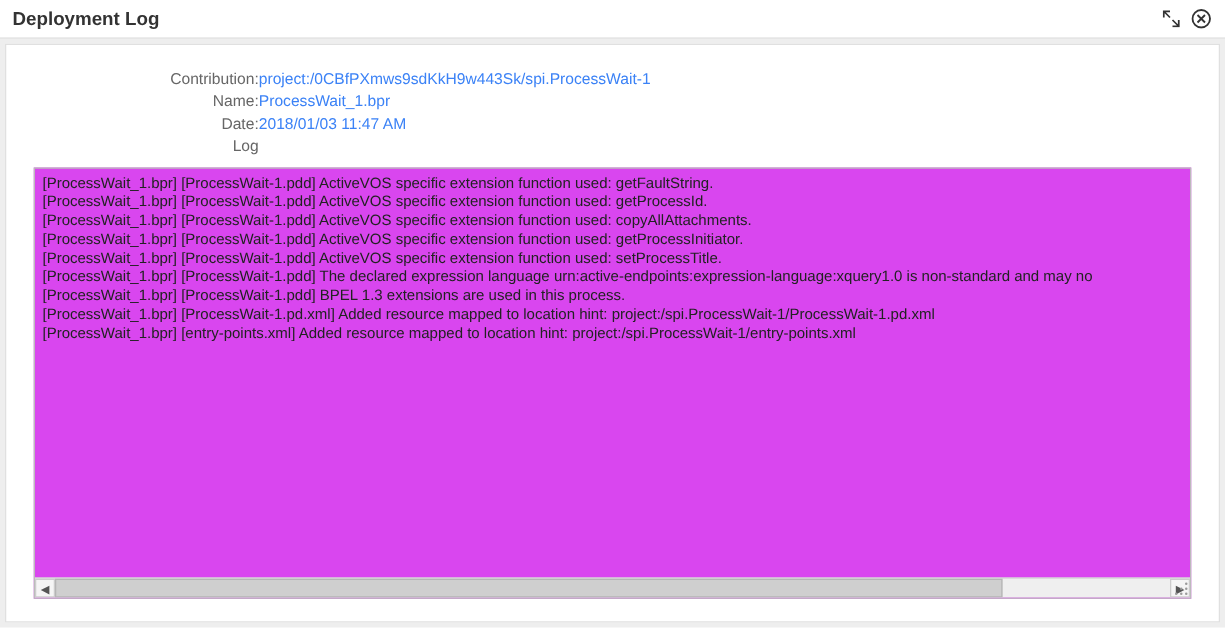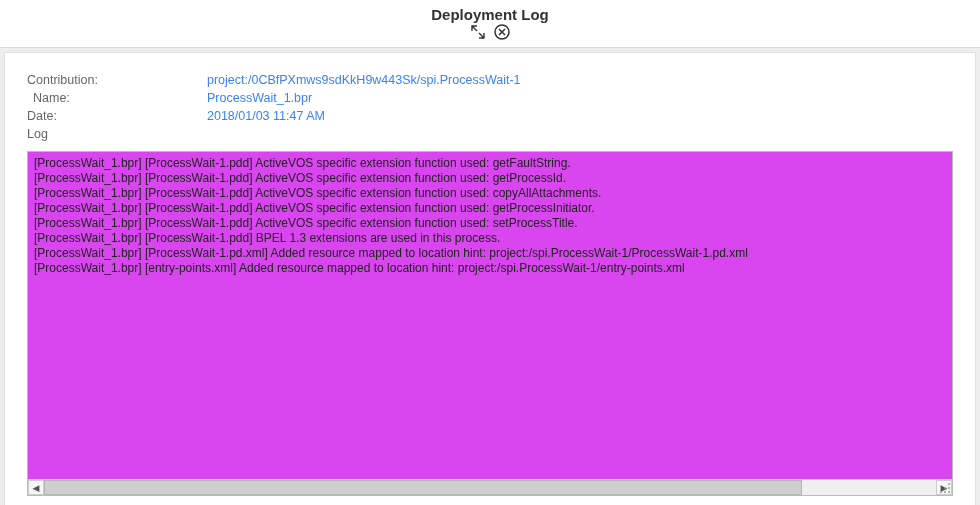--- a/index.html
+++ b/index.html
@@ -9,21 +9,20 @@
     width: 980px;
     height: 505px;
     overflow: hidden;
   }
   .dialog-header {
     display: flex;
     align-items: center;
     justify-content: space-between;
     padding: 6px 10px 6px 10px;
     border-bottom: 1px solid #d9d9d9;
-    flex-direction: column;
   }
   .dialog-title {
     font-size: 15px;
     font-weight: bold;
     color: #333;
   }
   .dialog-controls {
     display: flex;
     gap: 6px;
     align-items: center;
@@ -46,20 +45,21 @@
     border: 1px solid #e0e0e0;
     height: 100%;
     padding: 18px 22px;
     display: flex;
     flex-direction: column;
   }
   .meta-table {
     font-size: 12.5px;
     color: #555;
     margin-bottom: 4px;
+    text-align: right;
   }
   .meta-row {
     display: flex;
     line-height: 18px;
   }
   .meta-label {
     width: 180px;
     color: #666;
   }
   .meta-value {
@@ -168,20 +168,21 @@
       </div>
     </div>
 
     <div class="log-box">
       <div class="log-content" id="log-content">
           <div class="log-line">[ProcessWait_1.bpr] [ProcessWait-1.pdd] ActiveVOS specific extension function used: getFaultString.</div>
           <div class="log-line">[ProcessWait_1.bpr] [ProcessWait-1.pdd] ActiveVOS specific extension function used: getProcessId.</div>
           <div class="log-line">[ProcessWait_1.bpr] [ProcessWait-1.pdd] ActiveVOS specific extension function used: copyAllAttachments.</div>
           <div class="log-line">[ProcessWait_1.bpr] [ProcessWait-1.pdd] ActiveVOS specific extension function used: getProcessInitiator.</div>
           <div class="log-line">[ProcessWait_1.bpr] [ProcessWait-1.pdd] ActiveVOS specific extension function used: setProcessTitle.</div>
+          <div class="log-line">[ProcessWait_1.bpr] [ProcessWait-1.pdd] The declared expression language urn:active-endpoints:expression-language:xquery1.0 is non-standard and may no</div>
           <div class="log-line">[ProcessWait_1.bpr] [ProcessWait-1.pdd] BPEL 1.3 extensions are used in this process.</div>
           <div class="log-line">[ProcessWait_1.bpr] [ProcessWait-1.pd.xml] Added resource mapped to location hint: project:/spi.ProcessWait-1/ProcessWait-1.pd.xml</div>
           <div class="log-line">[ProcessWait_1.bpr] [entry-points.xml] Added resource mapped to location hint: project:/spi.ProcessWait-1/entry-points.xml</div>
         </div>
       <div class="hscroll">
         <div class="arrow">◀</div>
         <div class="track">
           <div class="thumb"></div>
         </div>
         <div class="arrow">▶</div>

